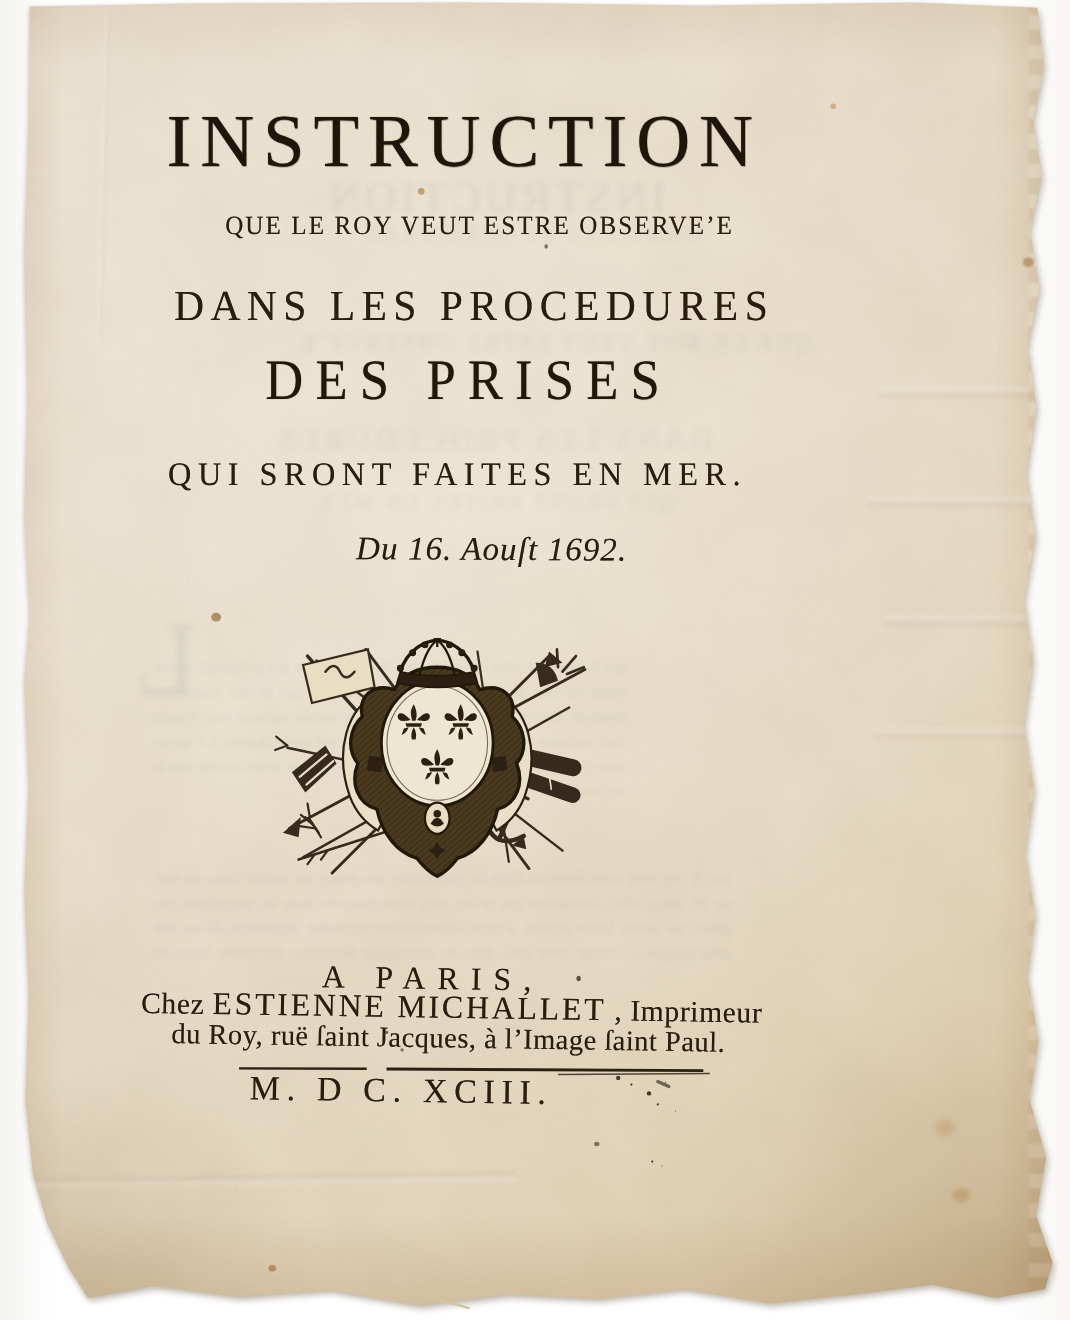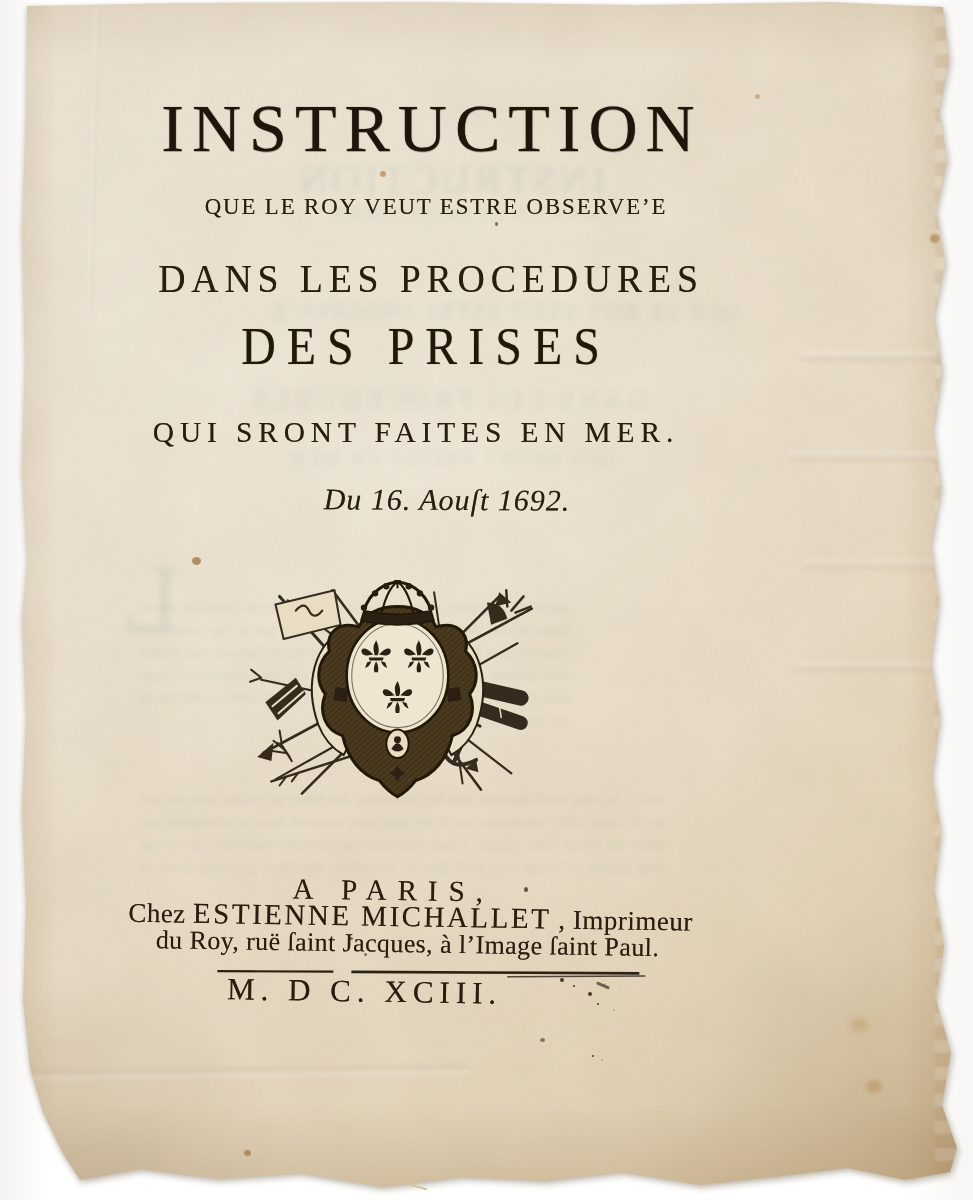--- a/index.html
+++ b/index.html
@@ -39,21 +39,21 @@
       linear-gradient(to right, rgba(146,104,58,.20), rgba(146,104,58,0) 6%, rgba(146,104,58,0) 93%, rgba(146,104,58,.24)),
       linear-gradient(to bottom, rgba(146,104,58,.10), rgba(0,0,0,0) 5%, rgba(0,0,0,0) 92%, rgba(146,104,58,.22));
   }
   .deckle-right{
     position:absolute;top:0;bottom:0;right:16px;width:22px;pointer-events:none;opacity:.55;filter:blur(1px);
     background:repeating-linear-gradient(to bottom, rgba(150,110,60,.14) 0 14px, rgba(255,255,255,.22) 14px 27px);
   }
   .crease{position:absolute;pointer-events:none;}
   .content{position:absolute;inset:0;color:#281d0f;}
   .line{position:absolute;white-space:nowrap;line-height:1;}
-  .centered{transform:translateX(-50%);margin-left:10px;}
+  .centered{transform:translateX(-50%);}
   .title{
     font-size:68px;letter-spacing:8px;
     color:#1f150a;text-shadow:0 0 1px rgba(32,21,9,.65), .5px .5px 0 rgba(32,21,9,.25);
   }
   .caps-sm{font-size:24px;letter-spacing:2px;transform:translateX(-50%) scaleX(.95);text-shadow:0 0 .5px rgba(38,26,12,.6);}
   .caps-md{font-size:39px;letter-spacing:6px;transform:translateX(-50%) scaleX(.97);text-shadow:0 0 .6px rgba(38,26,12,.6);}
   .caps-lg{font-size:52px;letter-spacing:12px;transform:translateX(-50%) scaleX(.92);color:#221809;text-shadow:0 0 .8px rgba(34,24,9,.6);}
   .caps-mer{font-size:30px;letter-spacing:6px;transform:translateX(-50%) scaleX(.98);text-shadow:0 0 .5px rgba(38,26,12,.6);}
   .dateline{font-style:italic;font-size:30px;letter-spacing:1px;transform:translateX(-50%) rotate(.3deg);text-shadow:0 0 .4px rgba(38,26,12,.55);}
   .imprint{position:absolute;left:0;top:0;width:100%;transform:rotate(.9deg);transform-origin:140px 930px;}

